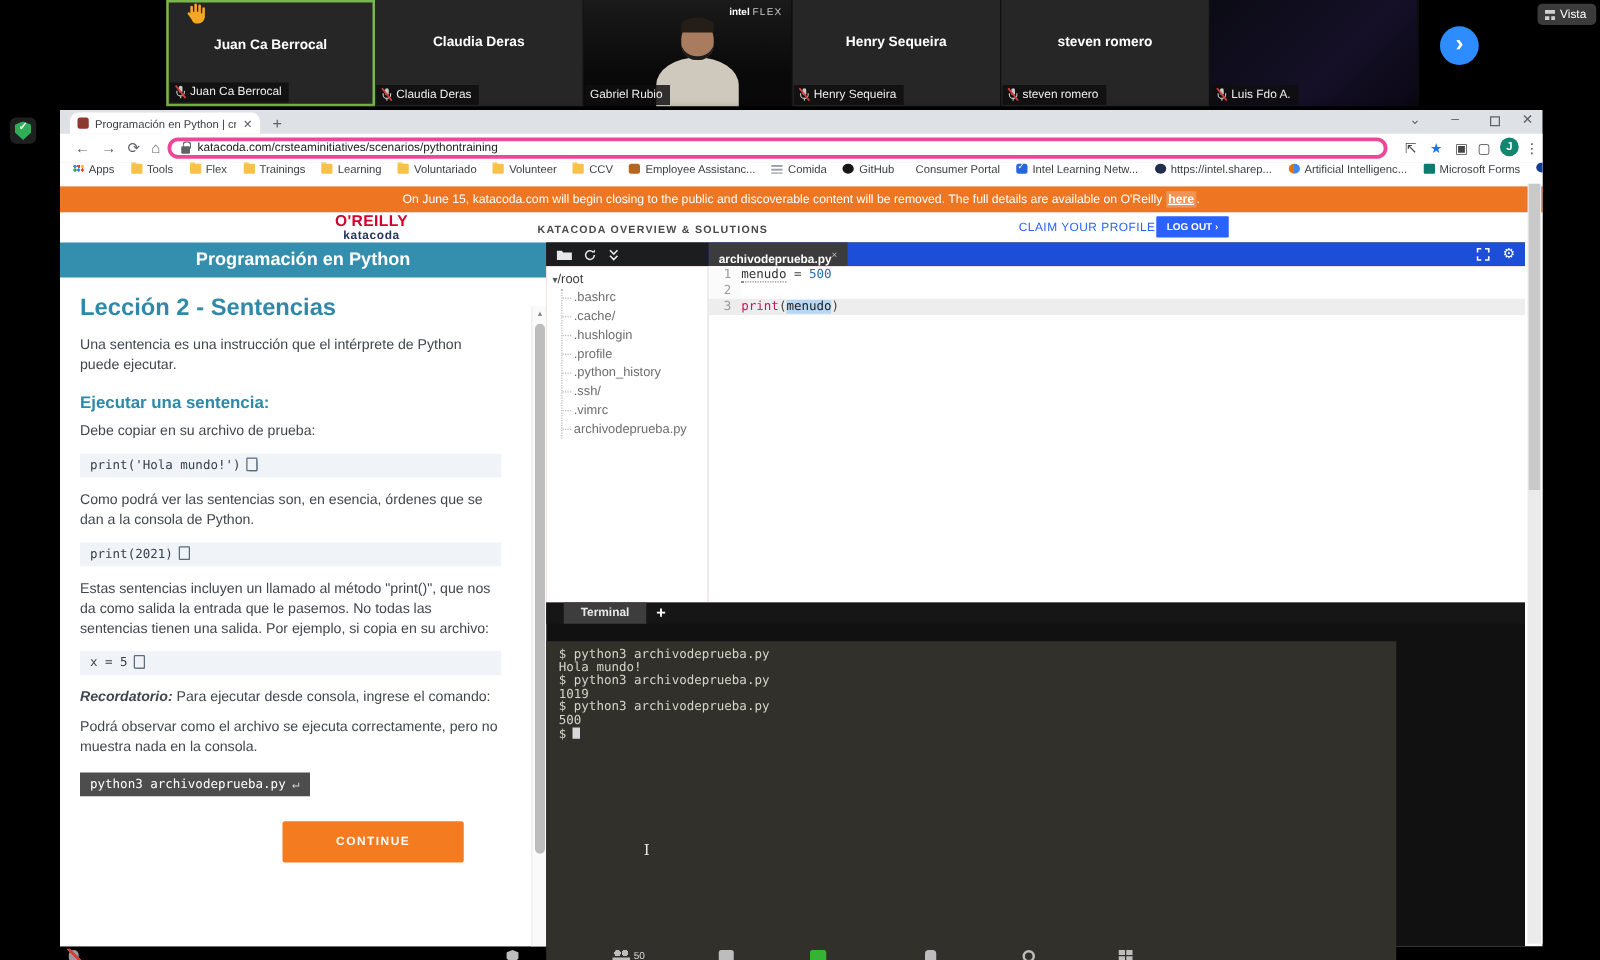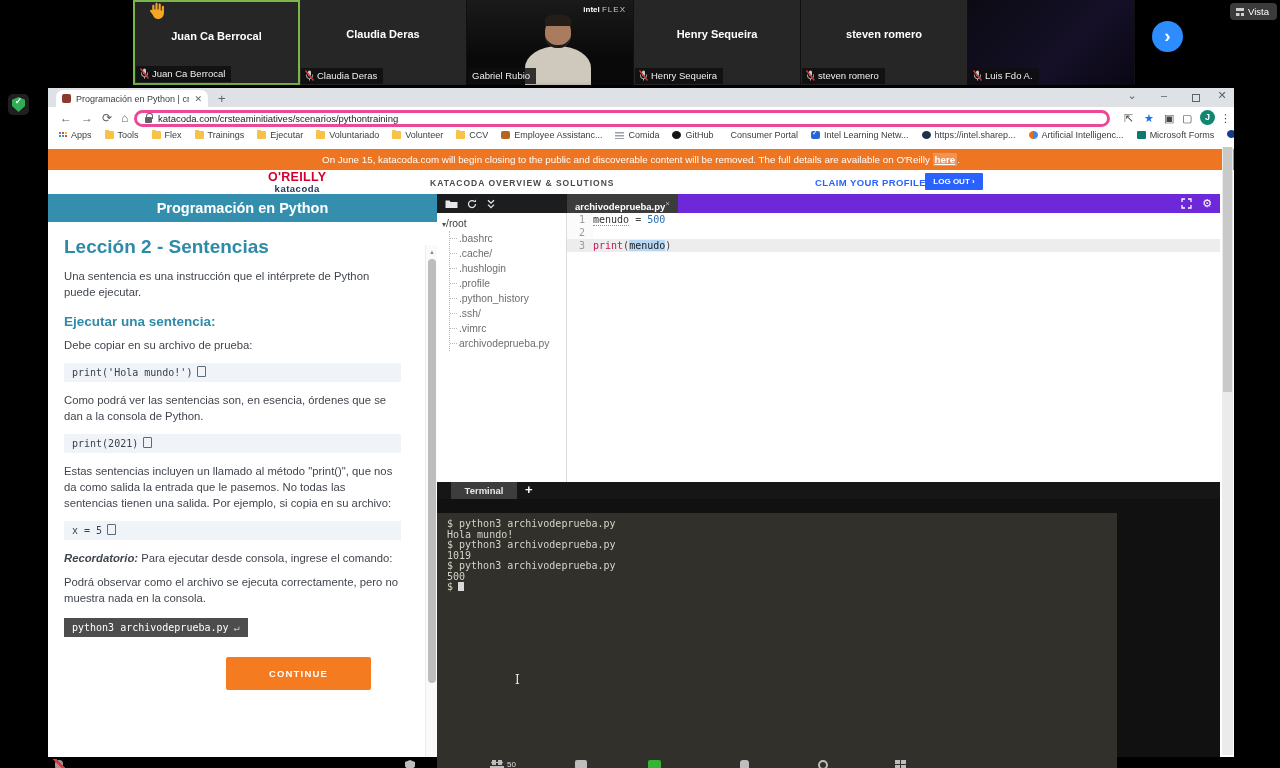--- a/index.html
+++ b/index.html
@@ -71,21 +71,21 @@
   .ic-none { width:0; }
 
   #banner { height:21px; background:#ee7623; color:#fff; font-size:9.8px; text-align:center; line-height:21px; white-space:nowrap; overflow:hidden; }
   #banner .lk { color:#ffffff; font-weight:bold; text-decoration:underline; background:rgba(255,255,255,.22); padding:1px 2px; }
 
   #site-header { position:relative; height:24px; background:#fff; }
   #brand { position:absolute; left:220px; top:1px; text-align:center; line-height:1; }
   #brand .t1 { color:#d3002c; font-weight:bold; font-size:12.5px; letter-spacing:.3px; }
   #brand .t2 { color:#24365e; font-weight:bold; font-size:9.5px; letter-spacing:.5px; }
   #tagline { position:absolute; left:382px; top:8px; font-size:8.5px; font-weight:bold; color:#4a4a4a; letter-spacing:1px; }
-  #claim { position:absolute; left:767px; top:7px; font-size:9.5px; font-weight:bold; color:#2962ff; letter-spacing:.4px; }
+  #claim { position:absolute; left:767px; top:7px; font-size:9.5px; font-weight:normal; color:#2962ff; letter-spacing:.4px; }
   #logout { position:absolute; left:877px; top:3px; width:58px; height:17px; background:#2962ff; color:#fff; font-size:8px; font-weight:bold; text-align:center; line-height:17px; border-radius:1px; }
 
   #content { position:relative; height:563px; background:#fff; display:flex; }
 
   
   #lesson { position:relative; width:389px; height:563px; background:#fff; flex:none; }
   #lesson-title { height:28px; background:#338fad; color:#fff; font-size:14.5px; font-weight:bold; text-align:center; line-height:28px; }
   #step-nav { height:22px; text-align:center; font-size:10px; font-weight:bold; color:#2d93b0; line-height:22px; border-bottom:1px solid #ececec; }
   #step-nav .arr { color:#a8cddb; font-size:8px; margin:0 8px; }
   #lesson-body { padding:12px 36px 0 16px; color:#41464e; }
@@ -100,21 +100,21 @@
   .lead { font-weight:bold; font-style:italic; }
   #continue-btn { display:block; margin:20px 30px 0 auto; width:145px; height:33px; background:#f47b20; border:none; color:#fff; font-family:"Liberation Sans",sans-serif; font-size:9.5px; font-weight:bold; letter-spacing:1.2px; border-radius:2px; }
   #lesson-scroll { position:absolute; right:0; top:51px; bottom:0; width:12px; background:#fafafa; border-left:1px solid #ededed; }
   #lesson-scroll .up { position:absolute; top:2px; left:1px; width:10px; height:10px; color:#8a8a8a; font-size:6px; text-align:center; line-height:10px; }
   #lesson-scroll .thumb { position:absolute; left:2px; top:14px; width:8px; height:424px; background:#bdbdbd; border-radius:4px; }
 
   
   #ide { position:relative; width:783px; height:563px; background:#111; flex:none; }
   #ide-top { position:absolute; left:0; top:0; width:783px; height:19px; display:flex; }
   #files-hdr { width:130px; height:19px; background:#1b1d1e; display:flex; align-items:center; gap:9px; padding-left:8px; flex:none; }
-  #ed-tabs { flex:1; height:19px; background:#6d28d9; position:relative; }
+  #ed-tabs { flex:1; height:19px; background:#1d4ed8; position:relative; }
   #ed-tab { position:absolute; left:0; top:0; height:19px; background:#3c3c3c; color:#fff; font-size:9.5px; font-weight:bold; padding:0 8px; line-height:19px; }
   #ed-tab sup { font-weight:normal; color:#bbb; }
   #ed-icons { position:absolute; right:8px; top:2px; display:flex; gap:10px; align-items:center; color:#fff; }
   #ed-icons .gear { font-size:11px; line-height:14px; }
   #ide-mid { position:absolute; left:0; top:19px; width:783px; height:269px; display:flex; background:#fca5a5; }
   #tree { width:130px; height:269px; background:#fff; border-right:1px solid #dcdcdc; padding:5px 0 0 5px; font-size:10.3px; color:#6d6d6d; flex:none; }
   #tree .root { color:#3c3c3c; margin-bottom:2px; }
   #tree .root .ar { font-size:8px; color:#555; }
   .tree-kids { margin-left:7px; border-left:1px dotted #b9b9b9; }
   .tree-row { position:relative; padding-left:9px; height:15px; line-height:15px; white-space:nowrap; }
@@ -291,21 +291,21 @@
         <div class="bm">
           <span class="bmic ic-folder"></span>
           <span>Flex</span>
         </div>
         <div class="bm">
           <span class="bmic ic-folder"></span>
           <span>Trainings</span>
         </div>
         <div class="bm">
           <span class="bmic ic-folder"></span>
-          <span>Ejecutar</span>
+          <span>Learning</span>
         </div>
         <div class="bm">
           <span class="bmic ic-folder"></span>
           <span>Voluntariado</span>
         </div>
         <div class="bm">
           <span class="bmic ic-folder"></span>
           <span>Volunteer</span>
         </div>
         <div class="bm">

